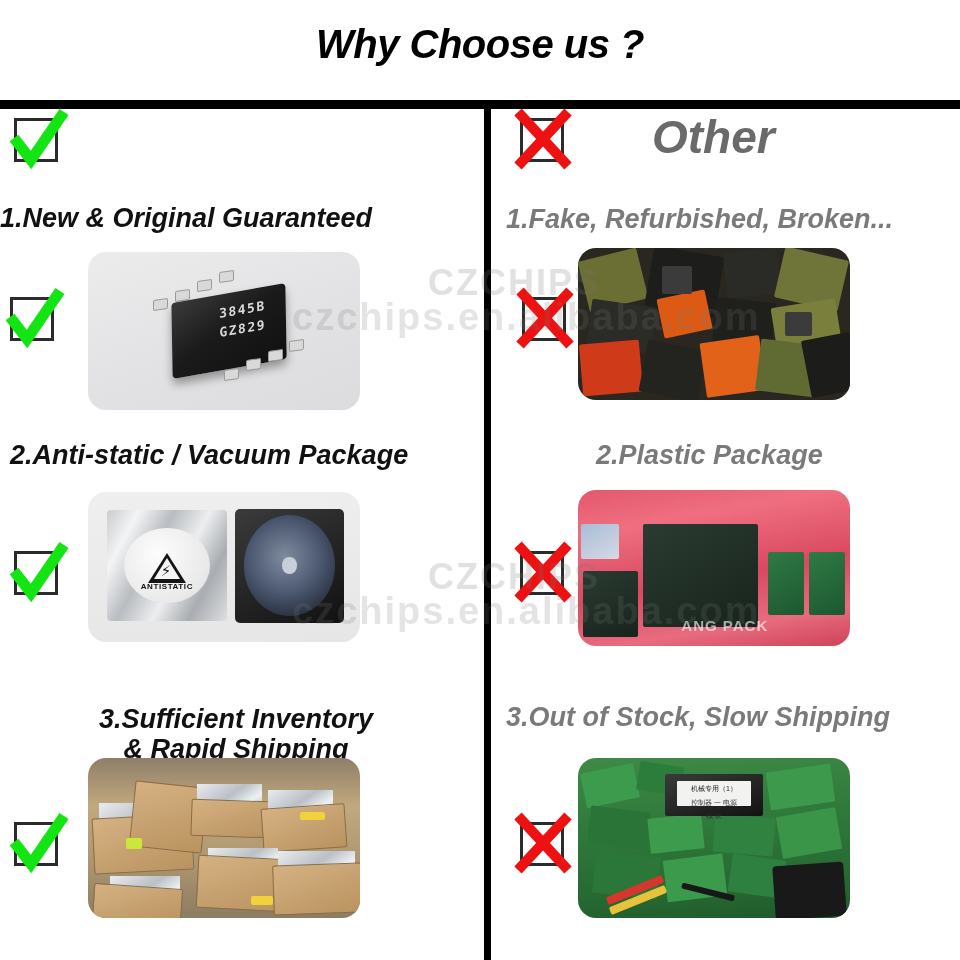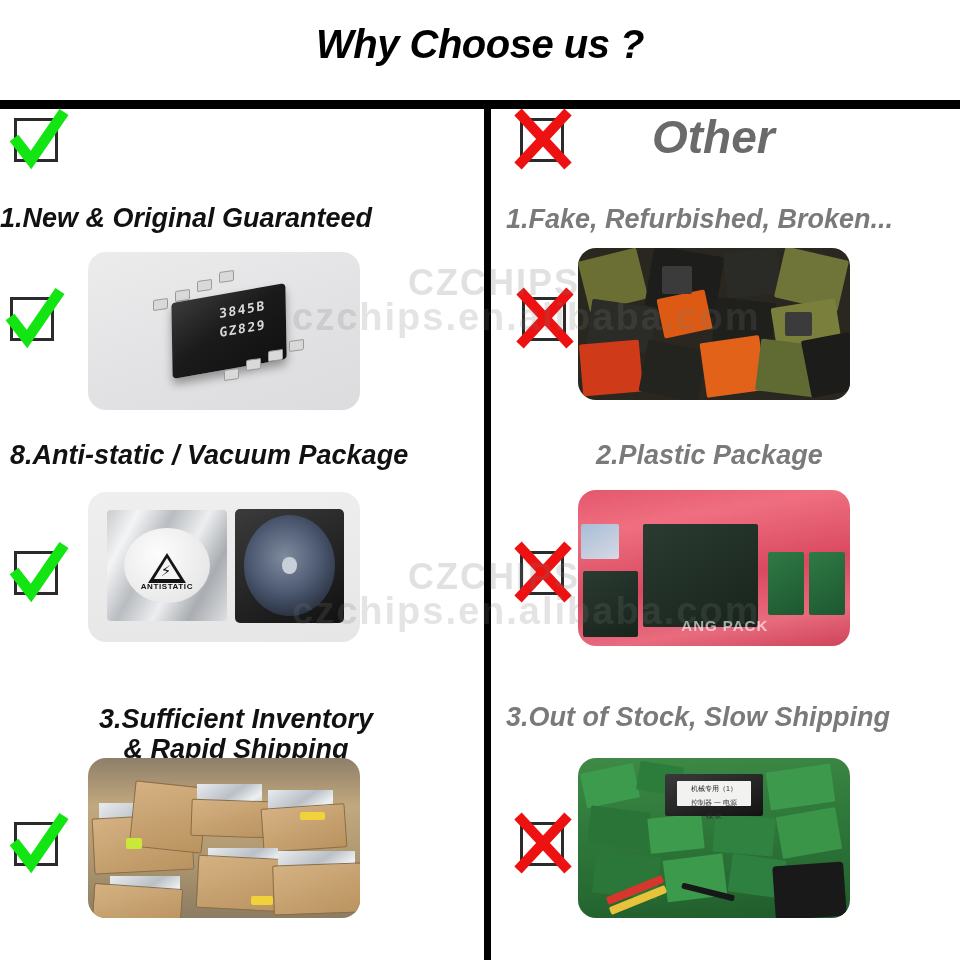--- a/index.html
+++ b/index.html
@@ -149,21 +149,21 @@
   .module .lbl span{
     display:block;text-align:center;font-size:7px;color:#2a2a2a;line-height:1.5;margin-top:3px;
   }
 
   
   .wm{
     position:absolute;color:rgba(120,120,120,.22);
     font-weight:bold;letter-spacing:2px;pointer-events:none;
     font-family:"Liberation Sans","DejaVu Sans",sans-serif;white-space:nowrap;
   }
-  .wm.brand{font-size:36px;}
+  .wm.brand{font-size:36px;margin-left:20px;}
   .wm.url{font-size:38px;color:rgba(120,120,120,.20);}
 </style>
 </head>
 <body>
 
 <div class="page">
 
   <div class="title">Why Choose us ?</div>
 
   <div class="hrule"></div>
@@ -234,21 +234,21 @@
       <span class="sq" style="left:1%;top:62%;width:22%;height:34%;background:#cf3a18;transform:rotate(-5deg);"></span>
       <span class="sq" style="left:24%;top:64%;width:22%;height:34%;background:#232320;transform:rotate(11deg);"></span>
       <span class="sq" style="left:46%;top:60%;width:22%;height:36%;background:#e2621a;transform:rotate(-8deg);"></span>
       <span class="sq" style="left:66%;top:62%;width:22%;height:34%;background:#5f6b33;transform:rotate(7deg);"></span>
       <span class="sq" style="left:84%;top:58%;width:18%;height:38%;background:#1c1c1a;transform:rotate(-11deg);"></span>
       <span class="sq" style="left:31%;top:12%;width:11%;height:18%;background:#3b3b3b;"></span>
       <span class="sq" style="left:76%;top:42%;width:10%;height:16%;background:#3b3b3b;"></span>
     </div>
   </div>
 
-  <div class="caption left" style="left:10px;top:440px;width:470px;">8.Anti-static / Vacuum Package</div>
+  <div class="caption left" style="left:10px;top:440px;width:470px;">2.Anti-static / Vacuum Package</div>
   <div class="caption right" style="left:596px;top:440px;width:360px;">2.Plastic Package</div>
 
   <div class="mark" style="left:6px;top:541px;">
     <div class="box"></div>
     <svg viewBox="0 0 62 62">
       <path d="M8 30 L25 52 L58 4" fill="none" stroke="#12e512" stroke-width="11" stroke-linejoin="miter"></path>
     </svg>
   </div>
   <div class="mark" style="left:512px;top:541px;">
     <div class="box"></div>

